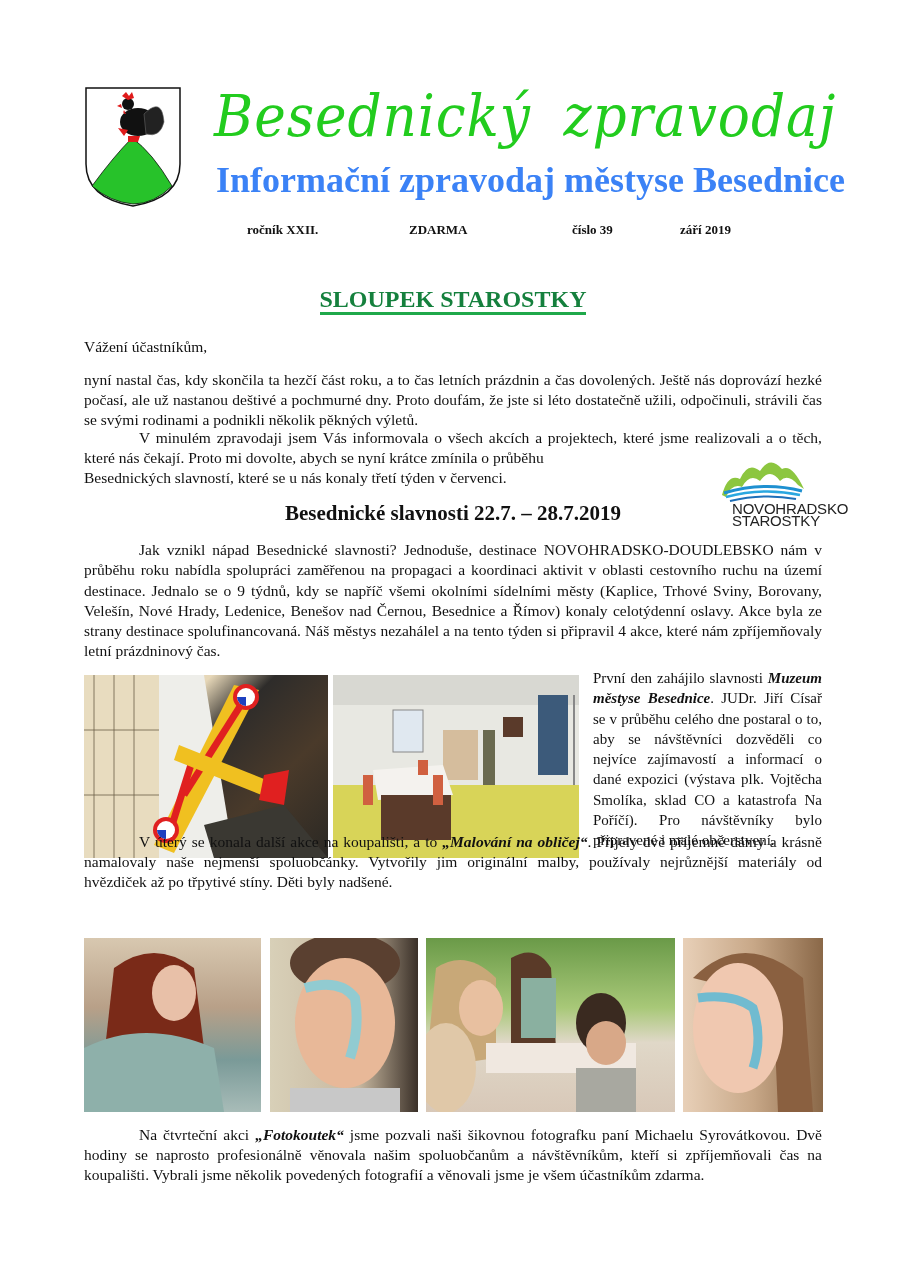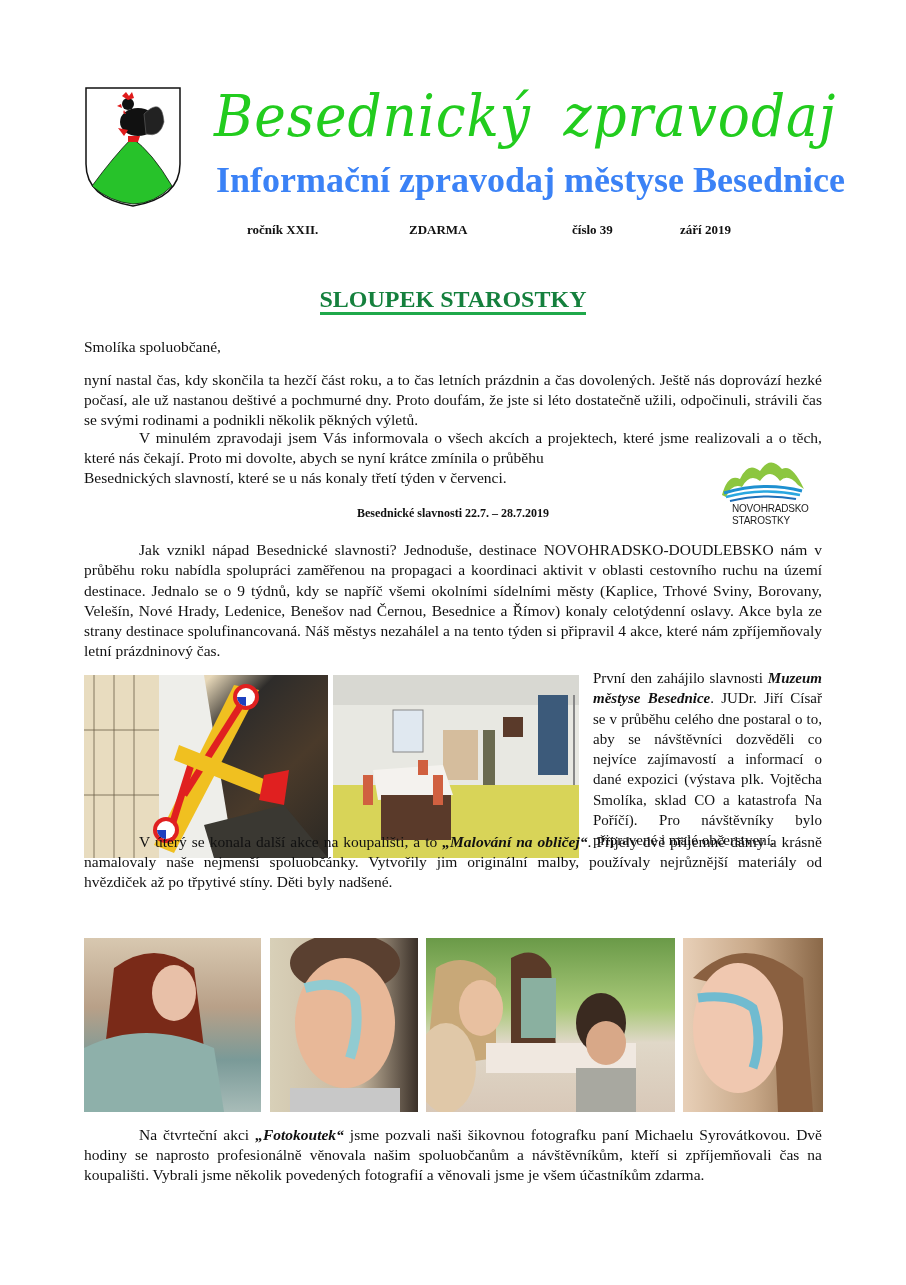--- a/index.html
+++ b/index.html
@@ -18,25 +18,25 @@
 
   
   .section-title { left:0; width:906px; top:287px; text-align:center; }
   .section-title span { font-size:24px; font-weight:bold; color:#15803d;
        border-bottom:3px solid #1fa84a; padding-bottom:0; line-height:24px; }
 
   .para { position:absolute; left:84px; width:738px; font-size:15.5px; line-height:20px;
           text-align:justify; text-align-last:left; }
   .indent { text-indent:55px; }
 
-  .h2 { left:0; width:906px; top:501px; text-align:center; font-size:12px; font-weight:bold; line-height:24px; }
+  .h2 { left:0; width:906px; top:501px; text-align:center; font-size:21px; font-weight:bold; line-height:24px; }
 
   .logo { left:718px; top:455px; width:92px; height:76px; }
   .logo-text { position:absolute; left:14px; top:48px; font-family:"Liberation Sans", sans-serif;
-       font-size:10px; line-height:12px; color:#222; letter-spacing:-0.2px; }
+       font-size:15px; line-height:12px; color:#222; letter-spacing:-0.2px; }
 
   .photo { position:absolute; overflow:hidden; }
   .side-text { position:absolute; left:593px; top:668px; width:229px; font-size:15px;
        line-height:20.3px; text-align:justify; text-align-last:left; }
 </style>
 </head>
 <body>
 
 <div class="abs crest">
   <svg width="98" height="122" viewBox="0 0 98 122">
@@ -61,21 +61,21 @@
   <span style="left:247px">ročník XXII.</span>
   <span style="left:409px">ZDARMA</span>
   <span style="left:572px">číslo 39</span>
   <span style="left:680px">září 2019</span>
 </div>
 
 <div class="abs section-title">
   <span>SLOUPEK STAROSTKY</span>
 </div>
 
-<div class="para" style="top:337px">Smolíka spoluobčané,</div>
+<div class="para" style="top:337px">Vážení účastníkům,</div>
 
 <div class="para" style="top:370px">nyní nastal čas, kdy skončila ta hezčí část roku, a to čas letních prázdnin a čas dovolených. Ještě nás doprovází hezké počasí, ale už nastanou deštivé a pochmurné dny. Proto doufám, že jste si léto dostatečně užili, odpočinuli, strávili čas se svými rodinami a podnikli několik pěkných výletů.</div>
 
 <div class="para indent" style="top:428px">V minulém zpravodaji jsem Vás informovala o všech akcích a projektech, které jsme realizovali a o těch, které nás čekají. Proto mi dovolte, abych se nyní krátce zmínila o průběhu</div>
 <div class="para" style="top:468px; width:620px">Besednických slavností, které se u nás konaly třetí týden v červenci.</div>
 
 <div class="abs logo">
   <svg width="92" height="48" viewBox="0 0 92 48">
     <path d="M4 40 Q10 18 22 24 Q30 6 42 16 Q52 0 64 14 Q74 8 86 34 L80 30 Q70 18 62 26 Q52 12 42 26 Q32 18 24 32 Q14 28 8 42 Z" fill="#8cc63f"></path>
     <path d="M6 38 Q46 26 84 36" stroke="#1e90d0" stroke-width="3" fill="none"></path>

